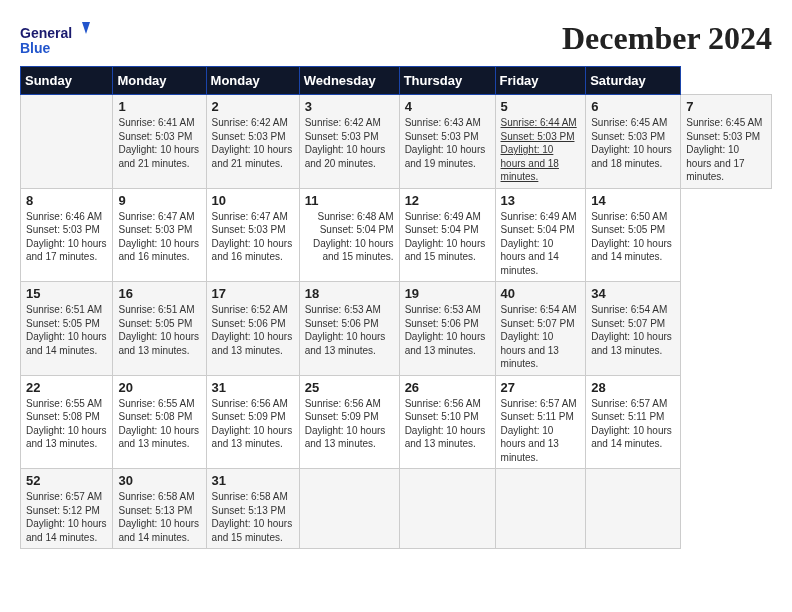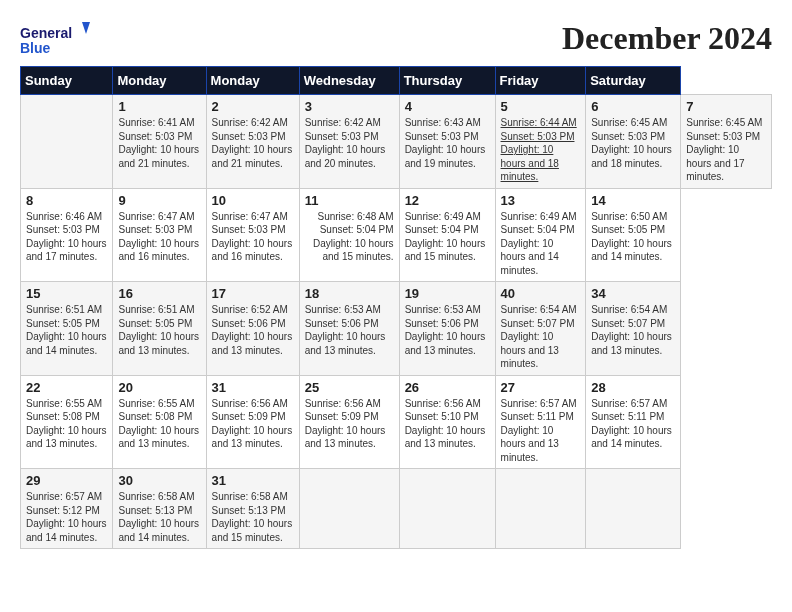--- a/index.html
+++ b/index.html
@@ -283,21 +283,21 @@
         </td>
         <td>
           <span class="day-number">28</span>
           <div class="day-info" style="white-space: pre-line;">Sunrise: 6:57 AM
 Sunset: 5:11 PM
 Daylight: 10 hours and 14 minutes.</div>
         </td>
       </tr>
       <tr>
         <td>
-          <span class="day-number">29</span>
+          <span class="day-number">52</span>
           <div class="day-info" style="white-space: pre-line;">Sunrise: 6:57 AM
 Sunset: 5:12 PM
 Daylight: 10 hours and 14 minutes.</div>
         </td>
         <td>
           <span class="day-number">30</span>
           <div class="day-info" style="white-space: pre-line;">Sunrise: 6:58 AM
 Sunset: 5:13 PM
 Daylight: 10 hours and 14 minutes.</div>
         </td>

